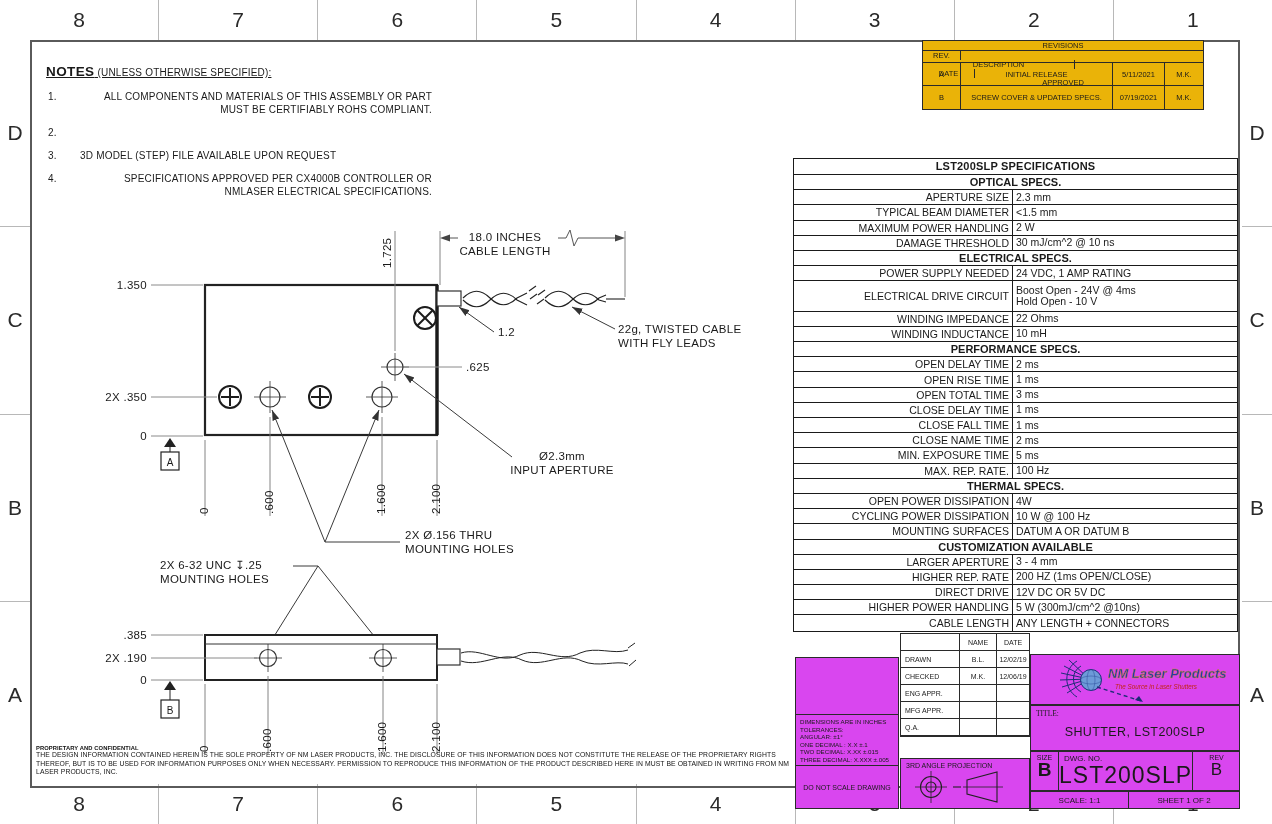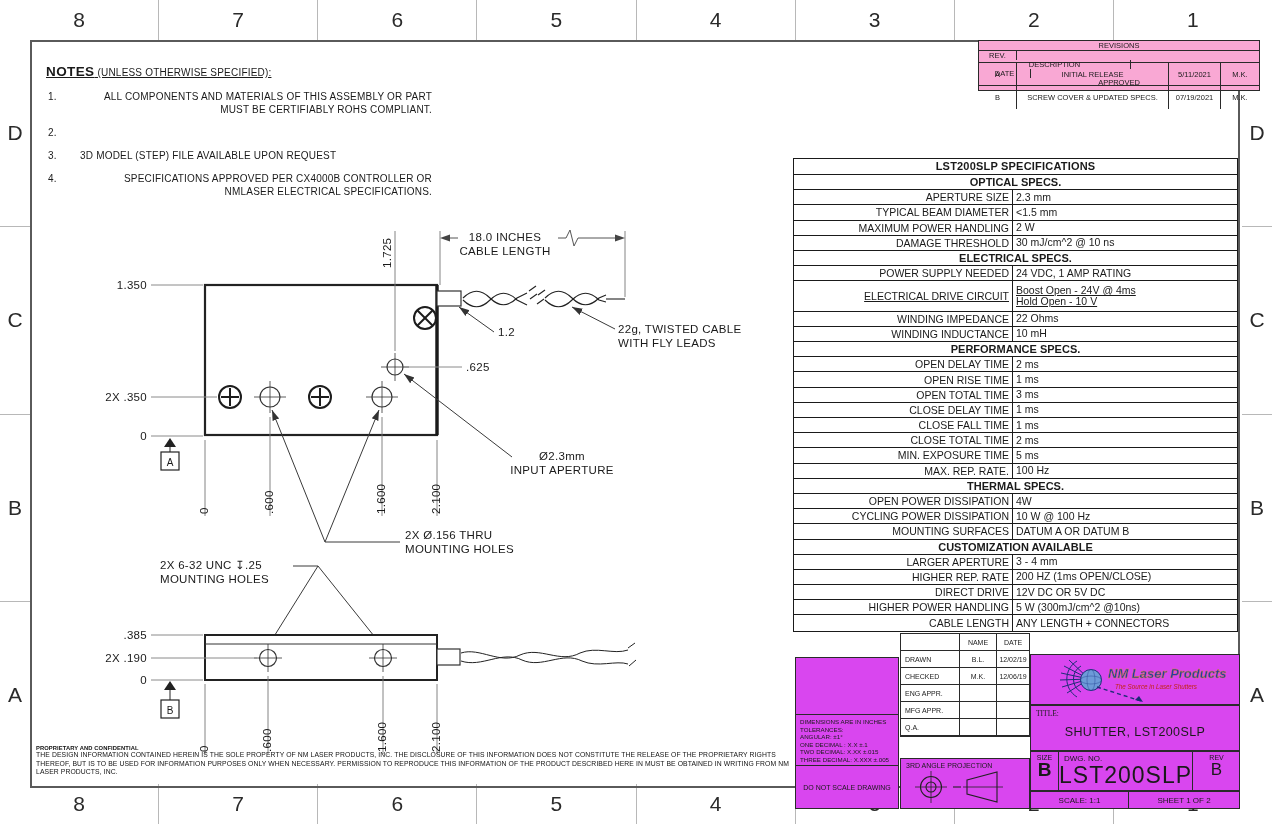--- a/index.html
+++ b/index.html
@@ -16,37 +16,37 @@
   .zone-cell-v:last-child{border-bottom:none;}
   
   .notes{left:44px;top:46px;width:432px;}
   .notes-title{text-decoration:underline;margin-left:2px;margin-top:16px;}
   .notes-word{font-weight:bold;font-size:13.5px;letter-spacing:.4px;}
   .notes-sub{font-size:10px;letter-spacing:.2px;}
   .note-item{display:flex;margin-top:10px;font-size:10px;line-height:13px;letter-spacing:.2px;}
   .note-num{width:36px;flex:none;padding-left:4px;}
   .note-text{max-width:352px;text-align:right;}
   
-  .rev{left:978px;top:40px;width:282px;height:51px;border:1px solid #2a2a2a;background:#f9a8d4;}
+  .rev{left:922px;top:40px;width:282px;height:70px;border:1px solid #2a2a2a;background:#eab308;}
   .rev-title{height:10px;line-height:9px;text-align:center;font-size:7.5px;border-bottom:1px solid #2a2a2a;}
   .rev-row{display:flex;border-bottom:1px solid #2a2a2a;height:23px;}
   .rev-row.hdr{height:12px;font-size:6.8px;flex-direction:column;}
   .rev-row:last-child{border-bottom:none;}
   .rev-c{border-right:1px solid #2a2a2a;display:flex;align-items:center;justify-content:center;text-align:center;font-size:7.5px;padding:0 2px;}
   .rev-c:last-child{border-right:none;}
   .rc0{width:38px;flex:none;}
   .rc1{width:152px;flex:none;}
   .rc2{width:52px;flex:none;}
   .rc3{flex:1;}
   
   .specs{left:793px;top:158px;width:445px;border:1px solid #1a1a1a;background:#fff;}
   .spec-title{height:16px;line-height:15px;font-weight:bold;font-size:11px;text-align:center;border-bottom:1px solid #1a1a1a;letter-spacing:.2px;}
   .spec-section{height:15.2px;line-height:14px;font-weight:bold;font-size:11px;text-align:center;border-bottom:1px solid #1a1a1a;}
   .spec-row{display:flex;height:15.2px;border-bottom:1px solid #1a1a1a;font-size:10.5px;}
-  .spec-row.dbl{height:30.4px;text-decoration:underline;}
+  .spec-row.dbl{height:30.4px;}
   .specs > :last-child{border-bottom:none;}
   .spec-label{width:219px;flex:none;border-right:1px solid #1a1a1a;display:flex;align-items:center;justify-content:flex-end;padding-right:3px;text-align:right;}
   .spec-value{flex:1;display:flex;flex-direction:column;justify-content:center;padding-left:3px;}
   .sv-line{line-height:11px;}
   
   .tbx{border:1px solid #2a2a2a;background:#d946ef;margin-top:21px;}
   .tb-empty{left:795px;top:636px;width:104px;height:58px;}
   .tb-tol{left:795px;top:693px;width:104px;height:52px;font-size:6.2px;line-height:7.5px;padding:3px 2px 0 4px;}
   .tb-dns{left:795px;top:744px;width:104px;height:44px;display:flex;align-items:center;justify-content:center;font-size:7px;}
   .appr{left:900px;top:633px;width:130px;height:104px;display:grid;grid-template-columns:59px 37px 32px;grid-auto-rows:17px;border:1px solid #2a2a2a;background:#fff;}
@@ -243,21 +243,21 @@
         <div class="sv-line">1 ms</div>
       </div>
     </div>
     <div class="spec-row">
       <div class="spec-label">CLOSE FALL TIME</div>
       <div class="spec-value">
         <div class="sv-line">1 ms</div>
       </div>
     </div>
     <div class="spec-row">
-      <div class="spec-label">CLOSE TOTAL TIME</div>
+      <div class="spec-label">CLOSE NAME TIME</div>
       <div class="spec-value">
         <div class="sv-line">2 ms</div>
       </div>
     </div>
     <div class="spec-row">
       <div class="spec-label">MIN. EXPOSURE TIME</div>
       <div class="spec-value">
         <div class="sv-line">5 ms</div>
       </div>
     </div>

